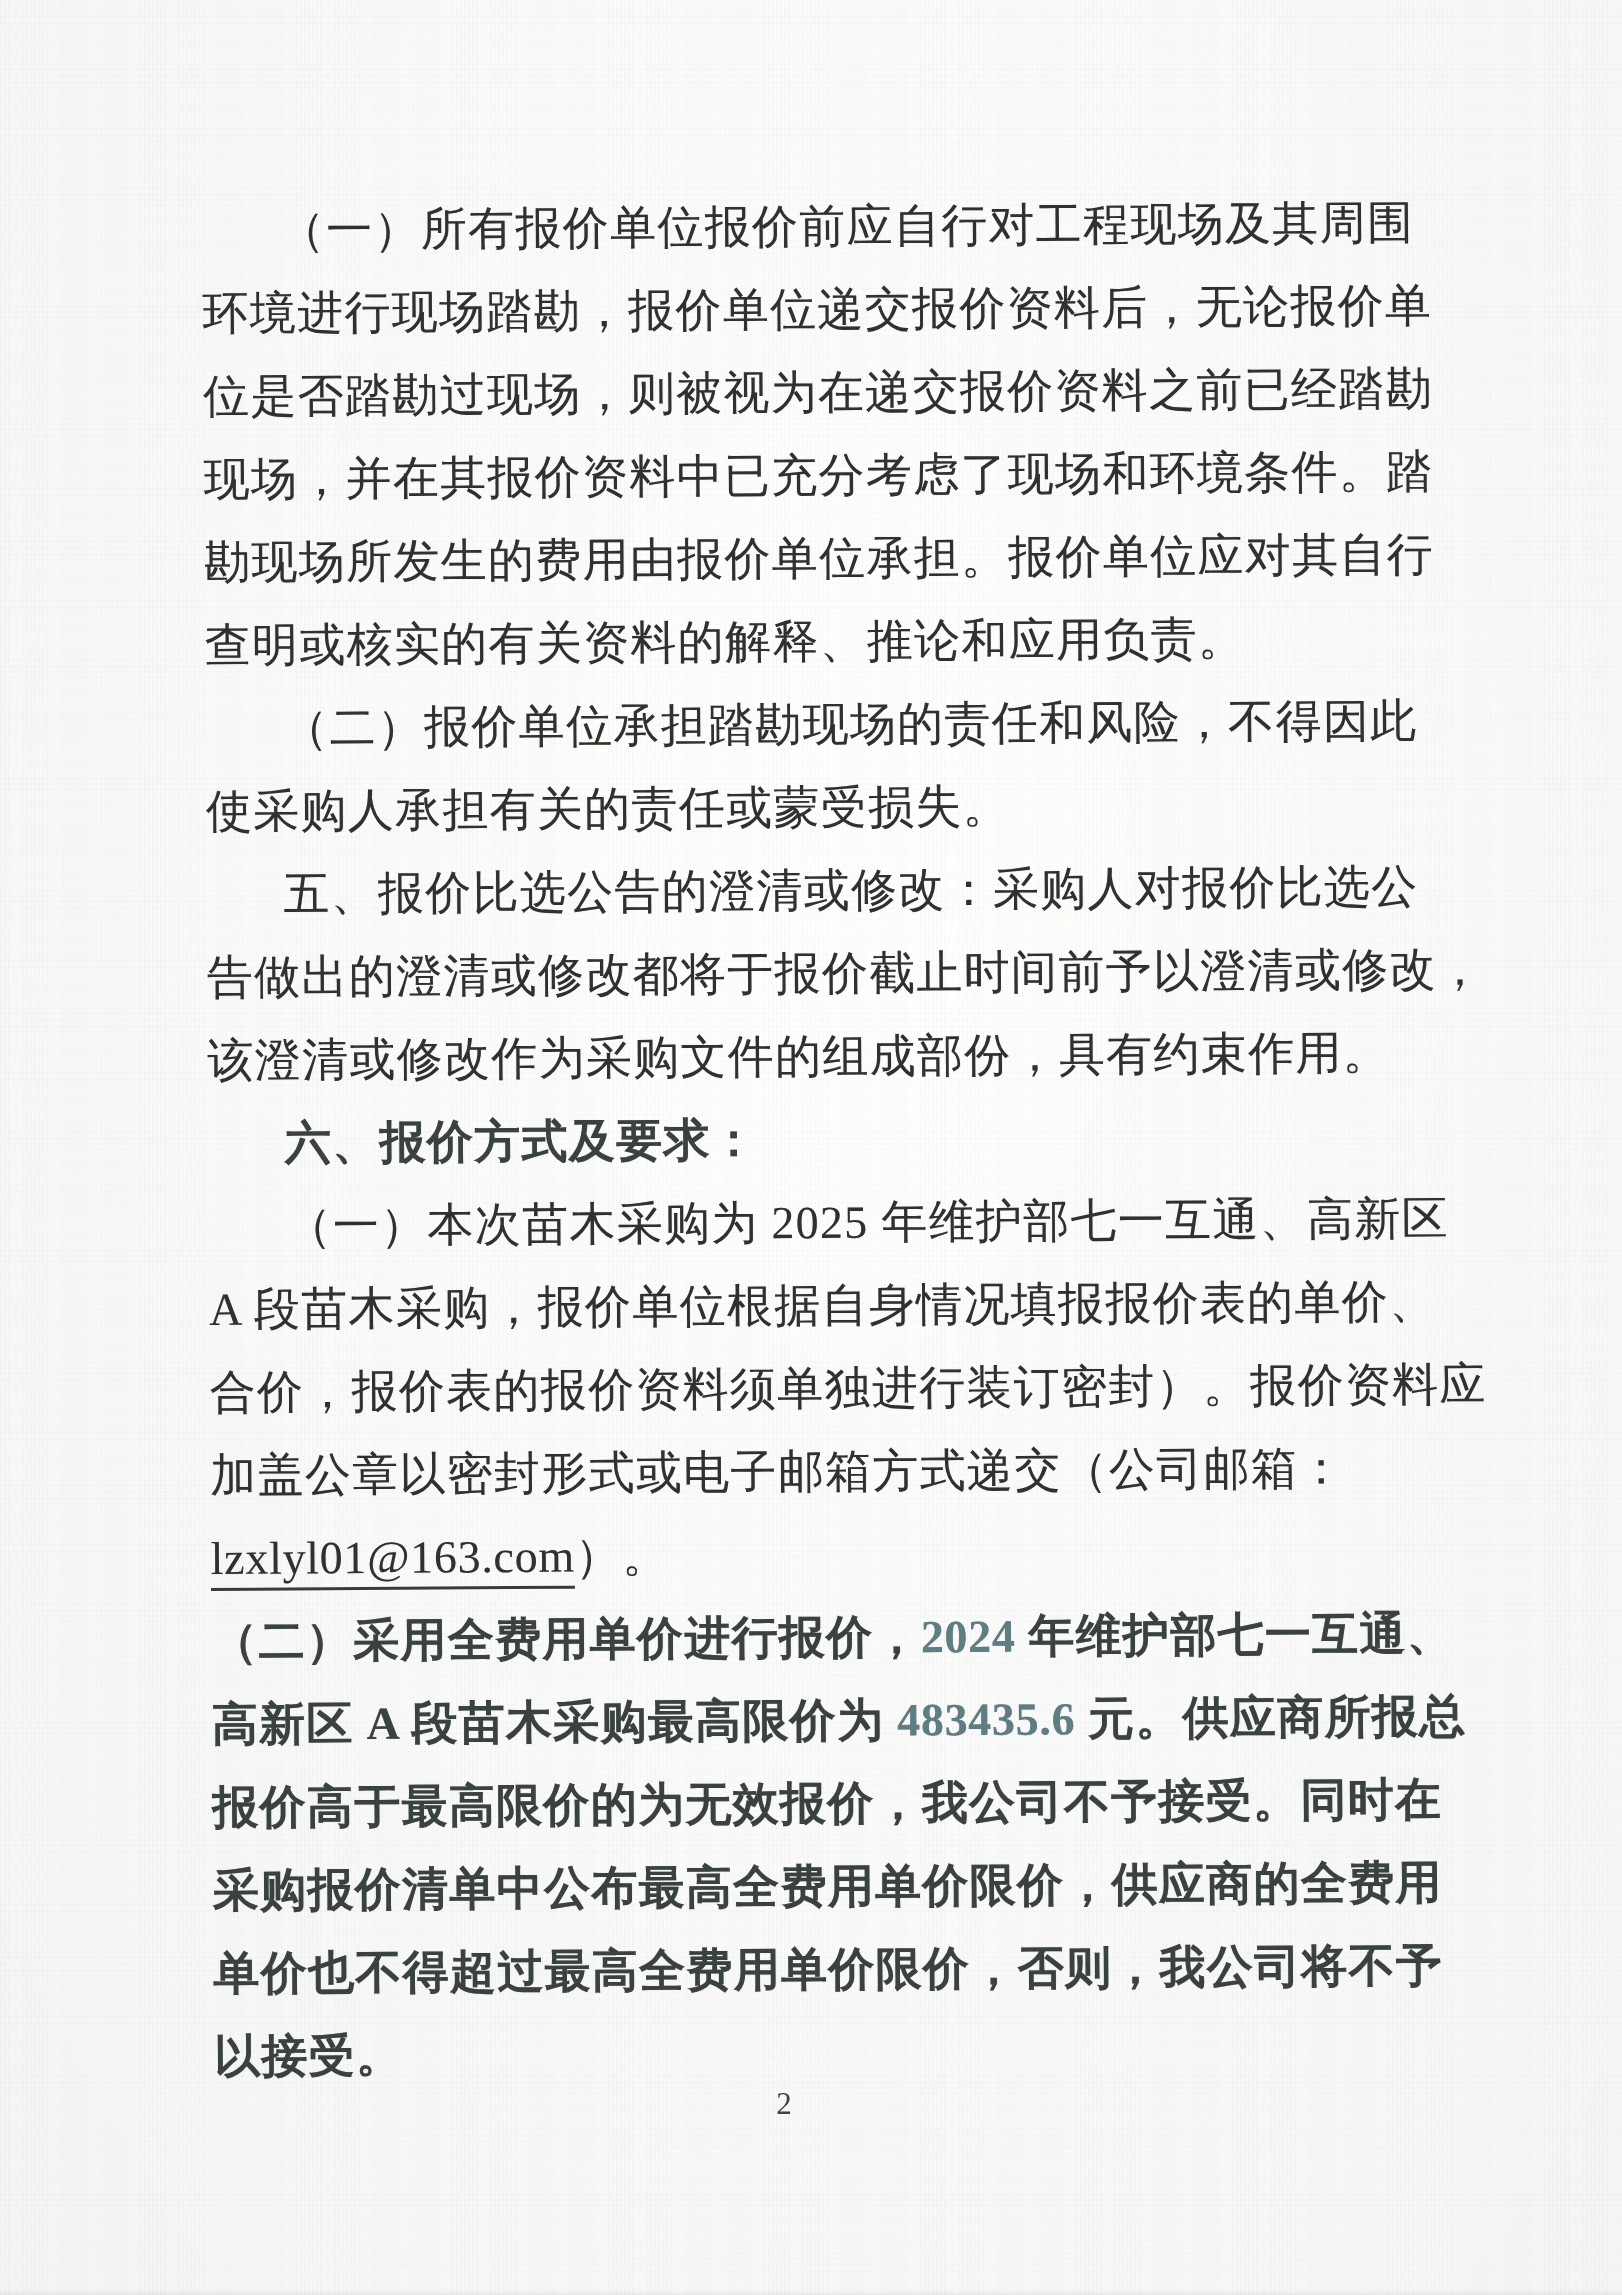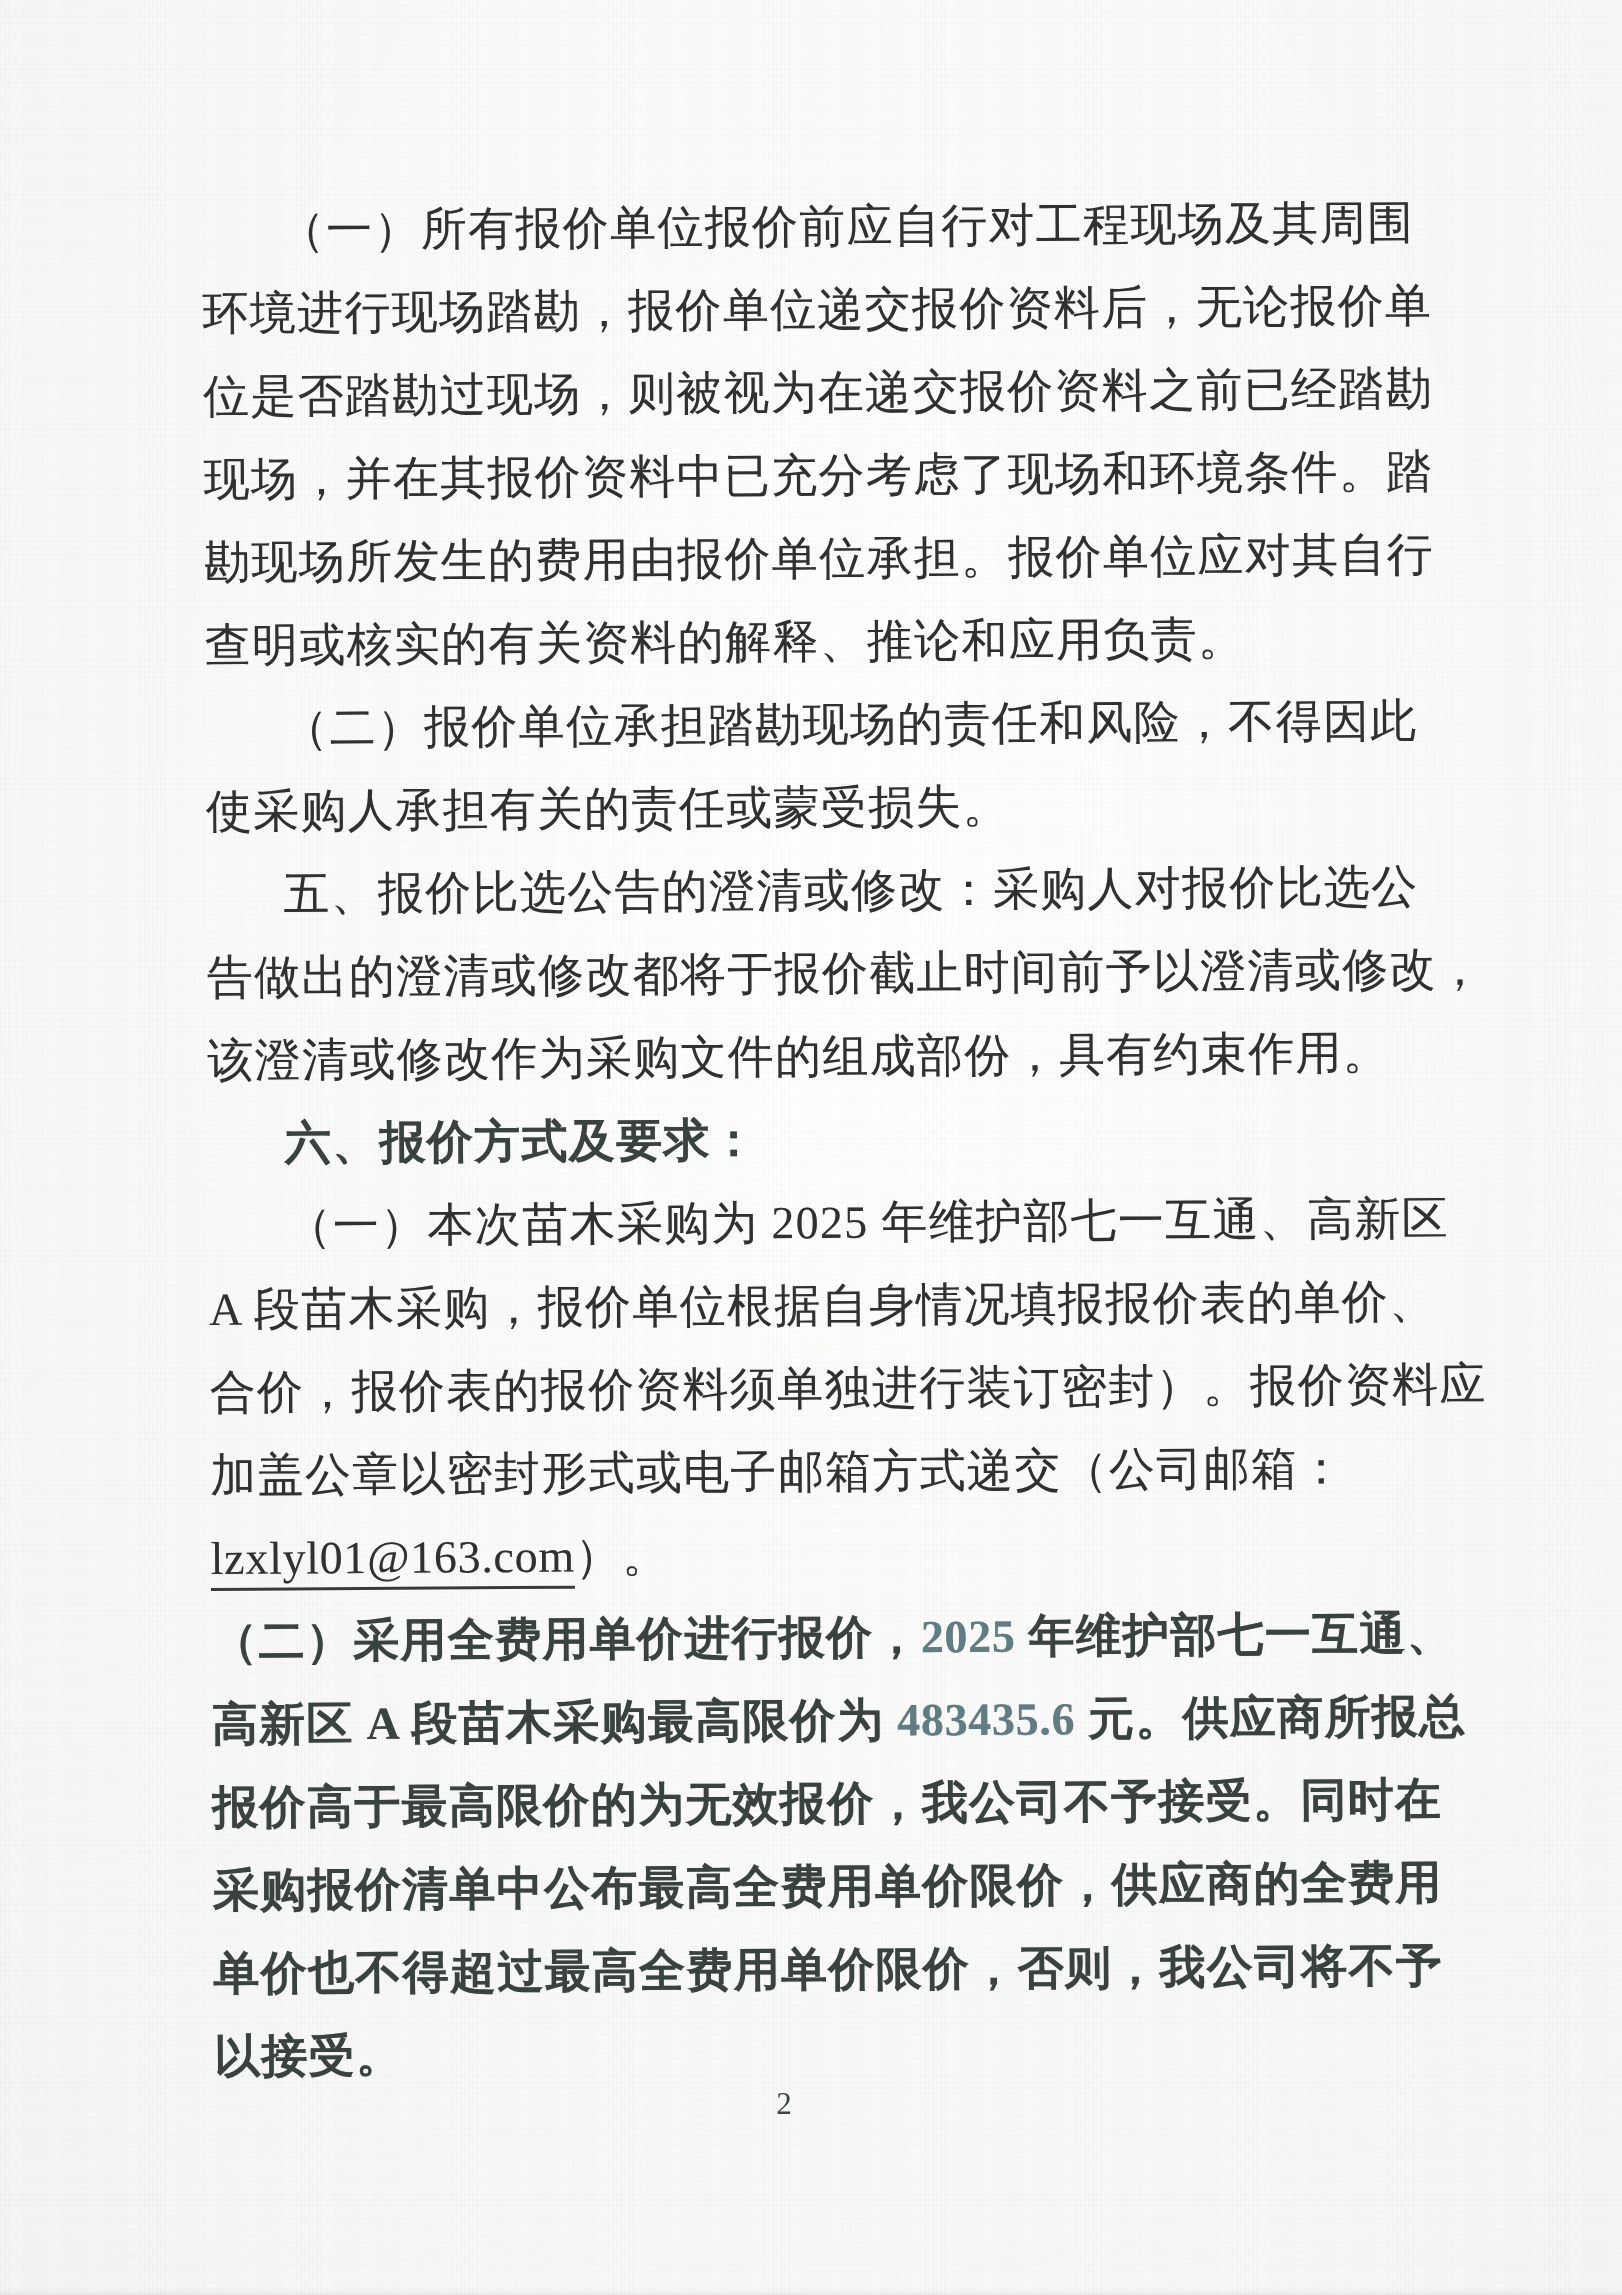--- a/index.html
+++ b/index.html
@@ -98,21 +98,21 @@
       <div class="line"><span>使采购人承担有关的责任或蒙受损失。</span></div>
       <div class="line indent"><span>五、报价比选公告的澄清或修改：采购人对报价比选公</span></div>
       <div class="line"><span>告做出的澄清或修改都将于报价截止时间前予以澄清或修改，</span></div>
       <div class="line"><span>该澄清或修改作为采购文件的组成部份，具有约束作用。</span></div>
       <div class="line indent bold"><span>六、报价方式及要求：</span></div>
       <div class="line indent"><span>（一）本次苗木采购为 2025 年维护部七一互通、高新区</span></div>
       <div class="line"><span>A 段苗木采购，报价单位根据自身情况填报报价表的单价、</span></div>
       <div class="line"><span>合价，报价表的报价资料须单独进行装订密封）。报价资料应</span></div>
       <div class="line"><span>加盖公章以密封形式或电子邮箱方式递交（公司邮箱：</span></div>
       <div class="line"><span class="email">lzxlyl01@163.com</span><span>）。</span></div>
-      <div class="line bold"><span>（二）采用全费用单价进行报价，</span><span class="em-num">2025</span><span> 年维护部七一互通、</span></div>
+      <div class="line bold"><span>（二）采用全费用单价进行报价，</span><span class="em-num">2024</span><span> 年维护部七一互通、</span></div>
       <div class="line bold"><span>高新区 A 段苗木采购最高限价为 </span><span class="em-num">483435.6</span><span> 元。供应商所报总</span></div>
       <div class="line bold"><span>报价高于最高限价的为无效报价，我公司不予接受。同时在</span></div>
       <div class="line bold"><span>采购报价清单中公布最高全费用单价限价，供应商的全费用</span></div>
       <div class="line bold"><span>单价也不得超过最高全费用单价限价，否则，我公司将不予</span></div>
       <div class="line bold"><span>以接受。</span></div>
     </div>
 
   <div class="page-number">2</div>
 
   <div class="scan-edge"></div>

